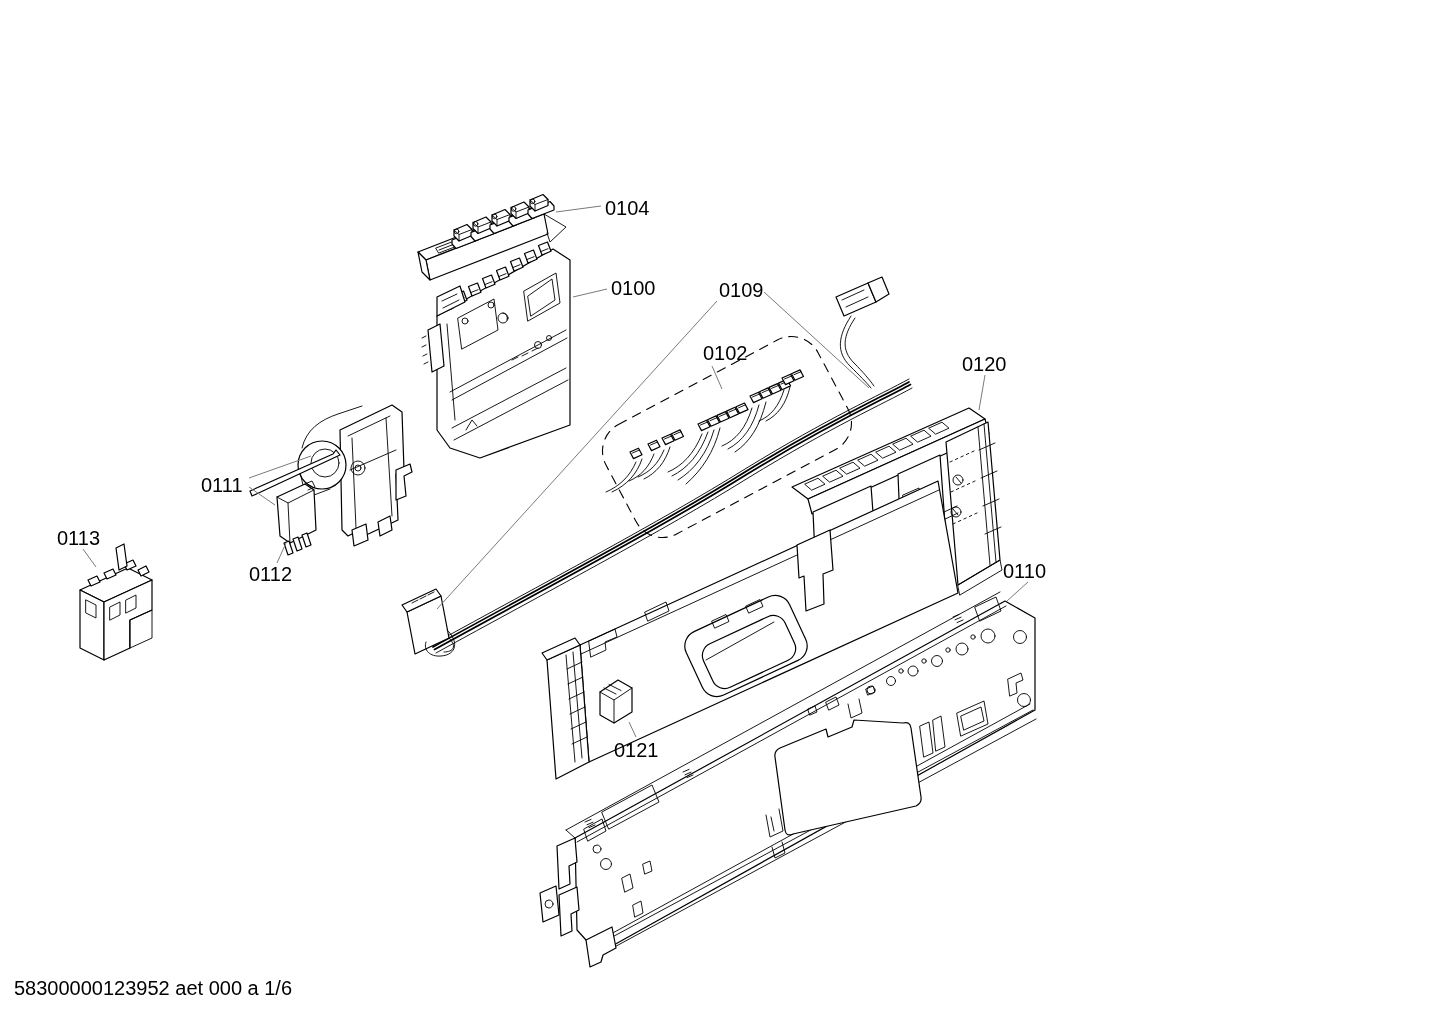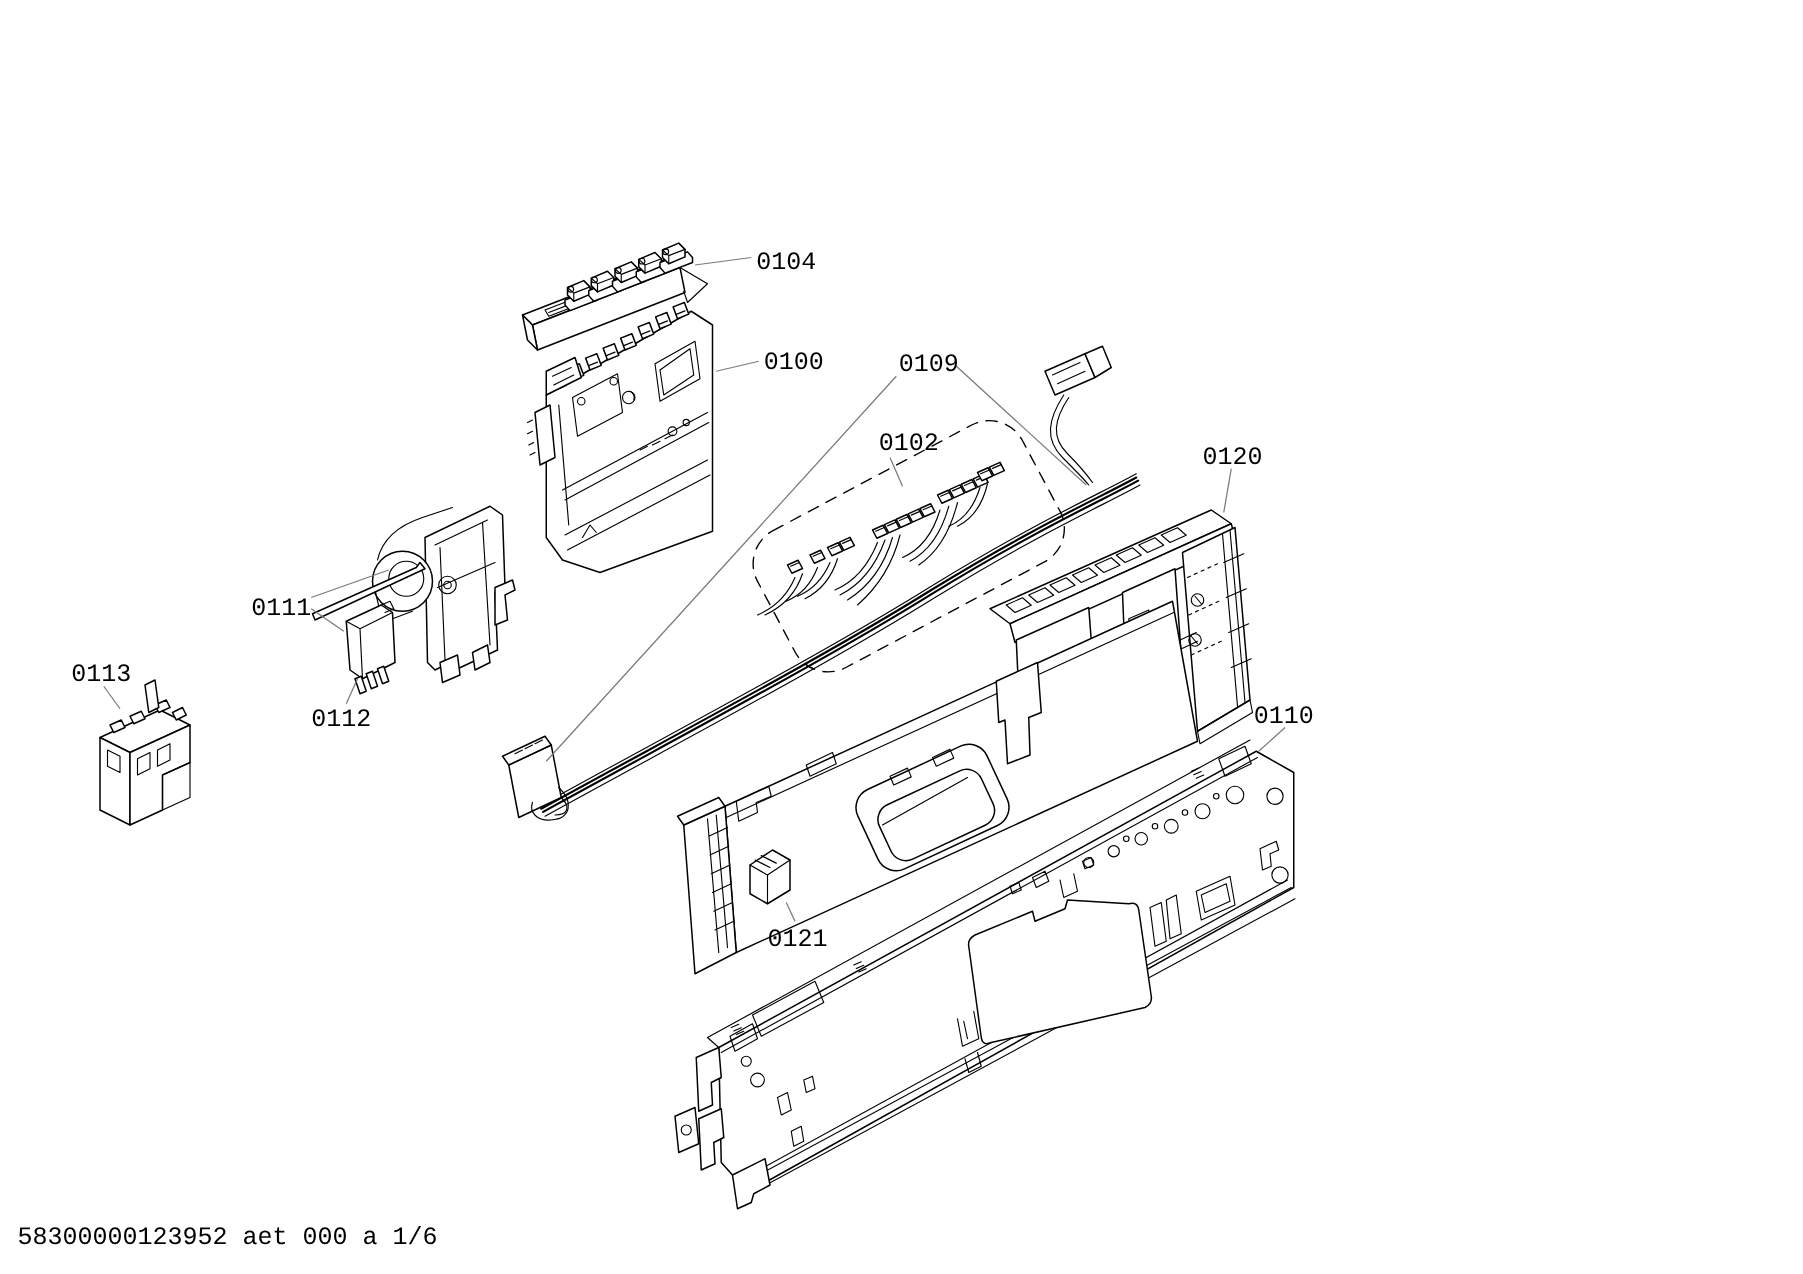--- a/index.html
+++ b/index.html
@@ -1,17 +1,17 @@
 <!DOCTYPE html>
 <html><head>
 <meta charset="utf-8">
 <style>
   html,body{margin:0;padding:0;background:#fff;}
   .stage{position:relative;width:1154px;height:1019px;background:#ffffff;overflow:hidden;
-         font-family:Liberation Mono, monospace;}
+         font-family:Liberation Sans, sans-serif;}
   svg{position:absolute;left:0;top:0;}
   .lnf{stroke:#000;fill:#fff;stroke-width:1.2;stroke-linejoin:round;}
   .fine{stroke:#000;fill:none;stroke-width:0.9;stroke-linejoin:round;stroke-linecap:round;}
   .cable{stroke:#000;fill:none;stroke-width:1.7;stroke-linecap:round;}
   .dash{stroke:#000;fill:none;stroke-width:1.1;stroke-dasharray:9 7;stroke-linecap:round;}
   .leader{stroke:#7a7a7a;fill:none;stroke-width:1;}
   .plabel{font-size:20px;fill:#000;}
   .footer{font-size:20px;fill:#000;}
 </style>
 </head>

